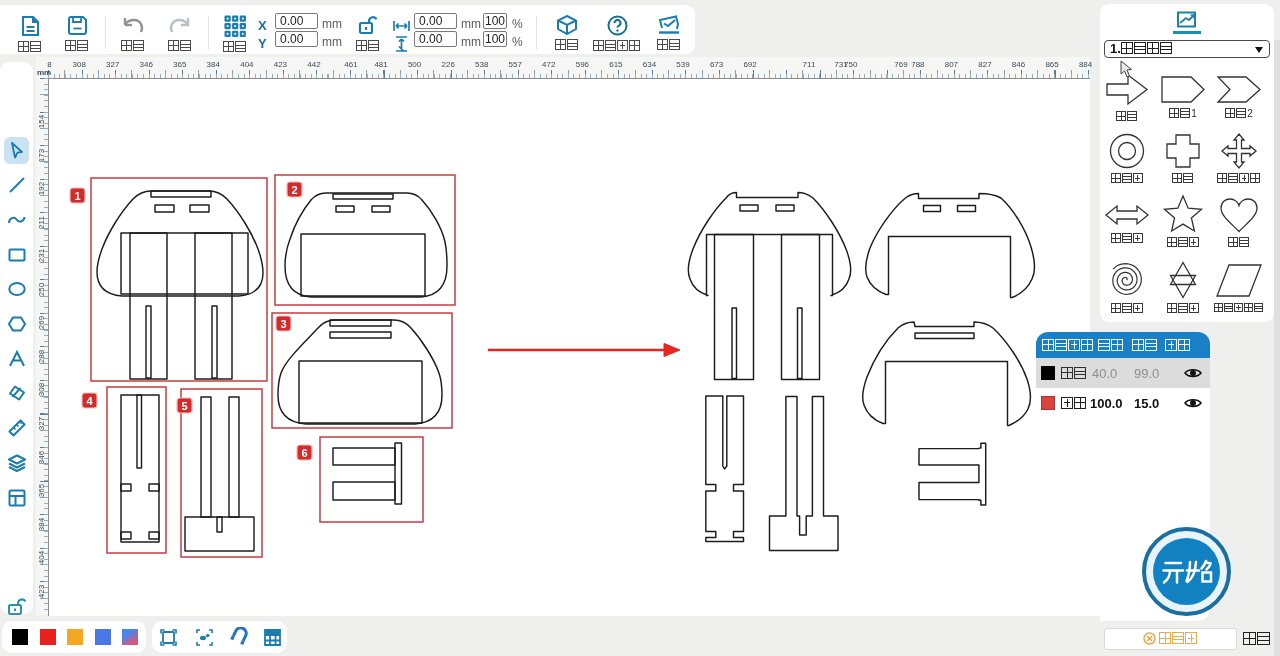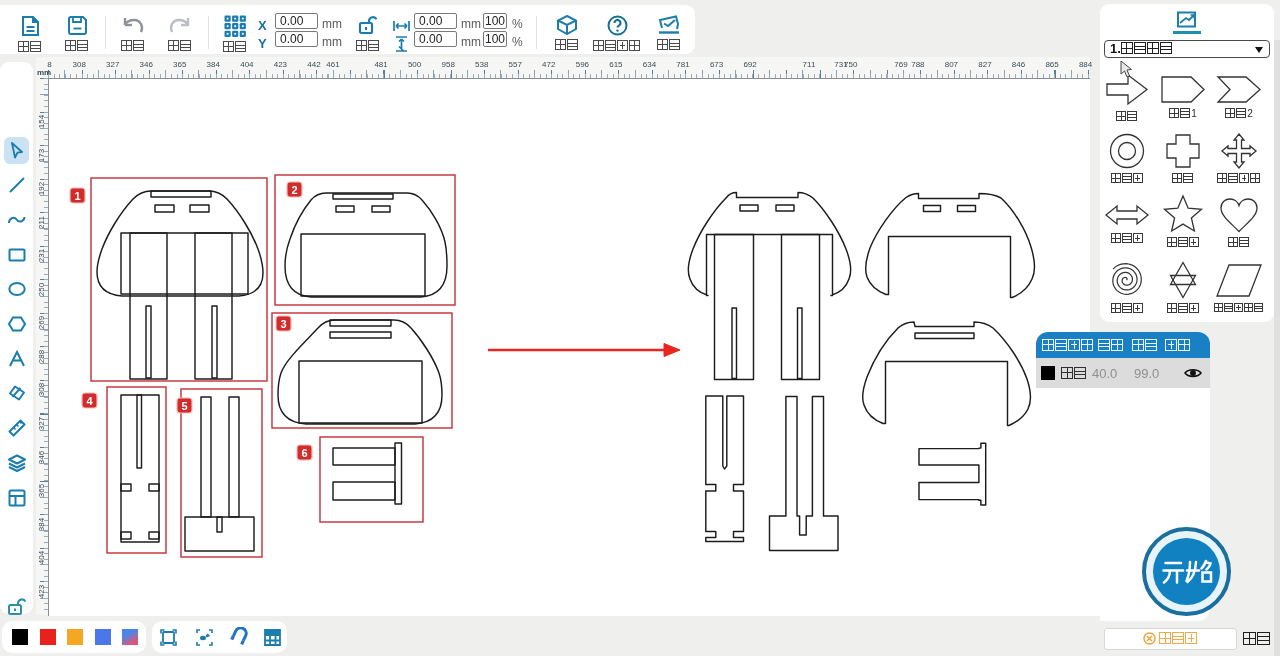--- a/index.html
+++ b/index.html
@@ -161,31 +161,31 @@
 <div id="hrul">
     <span class="rl" style="left:13.5px">8</span>
     <span class="rl" style="left:43.2px">308</span>
     <span class="rl" style="left:76.7px">327</span>
     <span class="rl" style="left:110.2px">346</span>
     <span class="rl" style="left:143.8px">365</span>
     <span class="rl" style="left:177.3px">384</span>
     <span class="rl" style="left:210.9px">404</span>
     <span class="rl" style="left:244.4px">423</span>
     <span class="rl" style="left:278.0px">442</span>
-    <span class="rl" style="left:297px">461</span>
+    <span class="rl" style="left:315px">461</span>
     <span class="rl" style="left:345.1px">481</span>
     <span class="rl" style="left:378.6px">500</span>
-    <span class="rl" style="left:412.2px">958</span>
+    <span class="rl" style="left:412.2px">226</span>
     <span class="rl" style="left:445.8px">538</span>
     <span class="rl" style="left:479.3px">557</span>
     <span class="rl" style="left:512.8px">472</span>
     <span class="rl" style="left:546.4px">596</span>
     <span class="rl" style="left:579.9px">615</span>
     <span class="rl" style="left:613.5px">634</span>
-    <span class="rl" style="left:647.0px">781</span>
+    <span class="rl" style="left:647.0px">539</span>
     <span class="rl" style="left:680.6px">673</span>
     <span class="rl" style="left:714.1px">692</span>
     <span class="rl" style="left:773px">711</span>
     <span class="rl" style="left:805px">731</span>
     <span class="rl" style="left:814.8px">750</span>
     <span class="rl" style="left:865px">769</span>
     <span class="rl" style="left:881.9px">788</span>
     <span class="rl" style="left:915.4px">807</span>
     <span class="rl" style="left:949.0px">827</span>
     <span class="rl" style="left:982.5px">846</span>
@@ -435,20 +435,30 @@
  <div class="row" style="background:#dcdcdc">
   <span class="sw" style="background:#000;border-color:#000"></span>
       <span style="color:#222"><i class="cj cja" style="width:12px;height:12px"></i><i class="cj cjb" style="width:12px;height:12px"></i></span>
   <span style="color:#8f8f8f;margin-left:5px;width:42px">40.0</span>
       <span style="color:#8f8f8f;width:42px">99.0</span>
   <svg width="18" height="12" viewBox="0 0 18 12" fill="none" stroke="#111" stroke-width="1.5" style="margin-left:8px">
         <path d="M1,6 C4,1.5 14,1.5 17,6 C14,10.5 4,10.5 1,6 Z"></path>
         <circle cx="9" cy="6" r="2.2" fill="#111"></circle>
       </svg>
  </div>
+ <div class="row" style="background:#fff">
+  <span class="sw" style="background:#d9453c;border-color:#a33"></span>
+      <span style="color:#111;font-weight:bold"><i class="cj cjc" style="width:12px;height:12px"></i><i class="cj cja" style="width:12px;height:12px"></i></span>
+  <span style="color:#111;font-weight:bold;margin-left:3px;width:44px">100.0</span>
+      <span style="color:#111;font-weight:bold;width:42px">15.0</span>
+  <svg width="18" height="12" viewBox="0 0 18 12" fill="none" stroke="#111" stroke-width="1.5" style="margin-left:8px">
+        <path d="M1,6 C4,1.5 14,1.5 17,6 C14,10.5 4,10.5 1,6 Z"></path>
+        <circle cx="9" cy="6" r="2.2" fill="#111"></circle>
+      </svg>
+ </div>
 </div>
 <div id="startb">
     <i></i>
   </div>
 <svg class="abs" style="left:1161px;top:559px;z-index:7" width="52" height="25" viewBox="0 0 50 25" fill="none" stroke="#fff" stroke-width="2.5" stroke-linecap="round">
  <path d="M3.5,4 H19 M1.5,11.5 H21 M8,11.5 C8,16.5 6,20.5 2,23.5 M15,11.5 V23.5"></path>
  <path d="M28,3 C28,10 27,16 24.5,22 M25,11.5 H37 M34,3 C33.5,12 31,19 25.5,23"></path>
  <path d="M44,2 C43,5 41.5,7.5 39.5,9.5 M44.5,3.5 L48.5,4.5 C48,7 46.5,9 44.5,10.5"></path>
  <path d="M40.5,13.5 H49 V22.5 H40.5 Z"></path>
 </svg>

